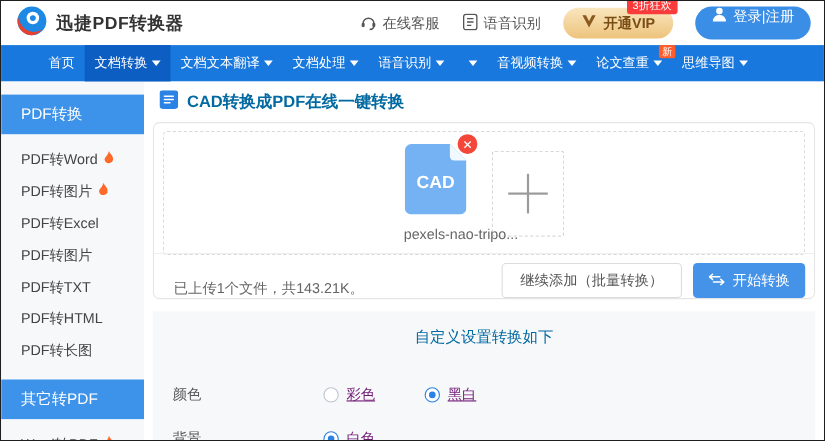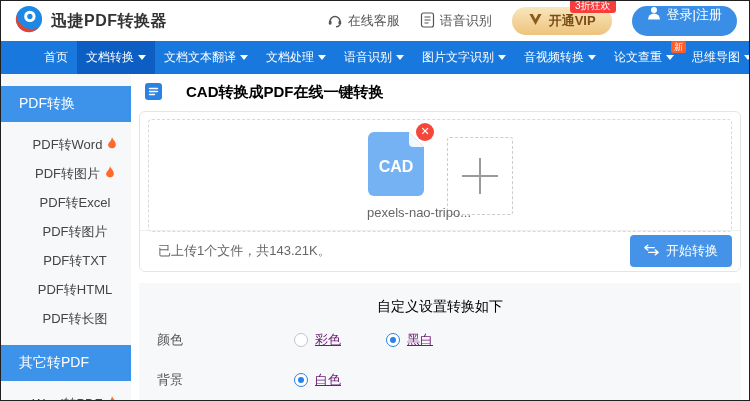--- a/index.html
+++ b/index.html
@@ -23,44 +23,44 @@
   .nav-item.active { background:#0d5ec2; }
   .caret { width:0; height:0; border-left:4px solid transparent; border-right:4px solid transparent; border-top:5px solid #fff; margin-left:4px; }
   .new-badge { position:absolute; top:0; right:-3px; background:#ff5e2c; color:#fff; font-size:9px; padding:0 3px; border-radius:2px; line-height:12px; }
 
   
   .body { flex:1; display:flex; overflow:hidden; }
 
   .sidebar { width:130px; flex:0 0 130px; background:#f7f8fa; padding-top:12px; overflow:hidden; }
   .side-header { background:#3d92ea; color:#fff; font-size:14px; height:36px; display:flex; align-items:center; padding-left:18px; margin-bottom:8px; cursor:pointer; }
   .side-header + .side-header, .side-item + .side-header { margin-top:12px; }
-  .side-item { height:29px; display:flex; align-items:center; padding-left:18px; font-size:13px; color:#444; gap:5px; cursor:pointer; white-space:nowrap;justify-content:center; }
+  .side-item { height:29px; display:flex; align-items:center; padding-left:18px; font-size:13px; color:#444; gap:5px; cursor:pointer; white-space:nowrap; }
 
   .main { flex:1; background:#fff; padding:0 8px; display:flex; flex-direction:column; overflow:hidden; }
-  .main-title { display:flex; align-items:center; gap:24px; height:37px; flex:0 0 37px; padding-left:6px; color:#000000; font-weight:bold; font-size:15px; }
+  .main-title { display:flex; align-items:center; gap:8px; height:37px; flex:0 0 37px; padding-left:6px; color:#0369a1; font-weight:bold; font-size:15px; }
 
   .upload-card { border:1px solid #e5e5e5; border-radius:6px; height:161px; flex:0 0 161px; position:relative; background:#fff; }
   .drop-zone { position:absolute; left:8px; right:8px; top:7px; height:113px; border:1px dashed #d9d9d9; border-radius:4px; display:flex; align-items:center; justify-content:center; gap:22px; }
   .file-item { position:relative; width:58px; text-align:center; }
   .file-close { position:absolute; top:-9px; right:-9px; width:18px; height:18px; border-radius:50%; background:#f4473a; color:#fff; display:flex; align-items:center; justify-content:center; font-size:11px; font-weight:bold; cursor:pointer; z-index:2; }
   .file-name { font-size:13px; color:#666; margin-top:5px; white-space:nowrap; }
   .plus-box { width:66px; height:78px; border:1px dashed #cccccc; border-radius:3px; display:flex; align-items:center; justify-content:center; cursor:pointer; background:#fff; }
   .plus { position:relative; width:36px; height:36px; }
   .plus::before, .plus::after { content:""; position:absolute; background:#9a9a9a; }
   .plus::before { left:0; right:0; top:17px; height:2px; }
   .plus::after { top:0; bottom:0; left:17px; width:2px; }
 
-  .card-footer { position:absolute; left:0; right:0; bottom:0; height:41px; border-top:1px solid #efefef; display:flex; align-items:center; padding:0 8px 0 18px; }
+  .card-footer { position:absolute; left:0; right:0; bottom:0; height:41px; border-top:1px solid #efefef; display:flex; align-items:flex-end; padding:0 8px 0 18px; }
   .status { font-size:13px; color:#666; }
   .footer-btns { margin-left:auto; display:flex; gap:10px; }
   .btn-outline { height:32px; padding:0 16px; border:1px solid #dcdcdc; border-radius:4px; background:#fff; color:#555; font-size:13px; display:flex; align-items:center; cursor:pointer; white-space:nowrap; }
   .btn-primary { height:32px; padding:0 14px; border:none; border-radius:4px; background:#4493e9; color:#fff; font-size:13px; display:flex; align-items:center; gap:7px; cursor:pointer; white-space:nowrap; }
 
   .settings { margin-top:11px; background:#f6f8fa; flex:1; padding-top:15px; }
-  .settings-title { text-align:center; color:#000000; font-size:14px; margin-bottom:4px; }
+  .settings-title { text-align:center; color:#0369a1; font-size:14px; margin-bottom:23px; }
   .setting-row { display:flex; align-items:center; height:40px; padding-left:18px; }
   .setting-label { width:137px; font-size:13px; color:#555; }
   .radio-opt { width:92px; display:flex; align-items:center; gap:7px; font-size:13px; color:#701a75; cursor:pointer;text-decoration:underline; }
   .radio { width:14px; height:14px; border:1px solid #c0c4cc; border-radius:50%; background:#fff; position:relative; flex:0 0 14px; }
   .radio.checked { border-color:#2a82e4; }
   .radio.checked::after { content:""; position:absolute; left:3px; top:3px; width:6px; height:6px; background:#2a82e4; border-radius:50%; }
 </style>
 </head>
 <body>
 
@@ -134,21 +134,20 @@
       </div>
     <div class="nav-item">
         <span>文档处理</span>
         <span class="caret"></span>
       </div>
     <div class="nav-item">
         <span>语音识别</span>
         <span class="caret"></span>
       </div>
     <div class="nav-item">
-        <span>图片文字识别</span>
         <span class="caret"></span>
       </div>
     <div class="nav-item">
         <span>音视频转换</span>
         <span class="caret"></span>
       </div>
     <div class="nav-item">
         <span>论文查重</span>
         <span class="caret"></span>
         <span class="new-badge">新</span>
@@ -223,20 +222,21 @@
             </svg>
             <div class="file-name">pexels-nao-tripo...</div>
           </div>
           <div class="plus-box">
             <div class="plus"></div>
           </div>
         </div>
         <div class="card-footer">
           <span class="status">已上传1个文件，共143.21K。</span>
           <div class="footer-btns">
+            <button class="btn-outline">继续添加（批量转换）</button>
             <button class="btn-primary">
               <span>
                 <svg width="15" height="12" viewBox="0 0 16 12" fill="none" stroke="#fff" stroke-width="1.5" stroke-linecap="round" stroke-linejoin="round">
                   <path d="M4 1 L1 3.5 L4 6 M1.2 3.5 H11"></path>
                   <path d="M12 6 L15 8.5 L12 11 M14.8 8.5 H5"></path>
                 </svg>
               </span>
               <span>开始转换</span>
             </button>
           </div>

